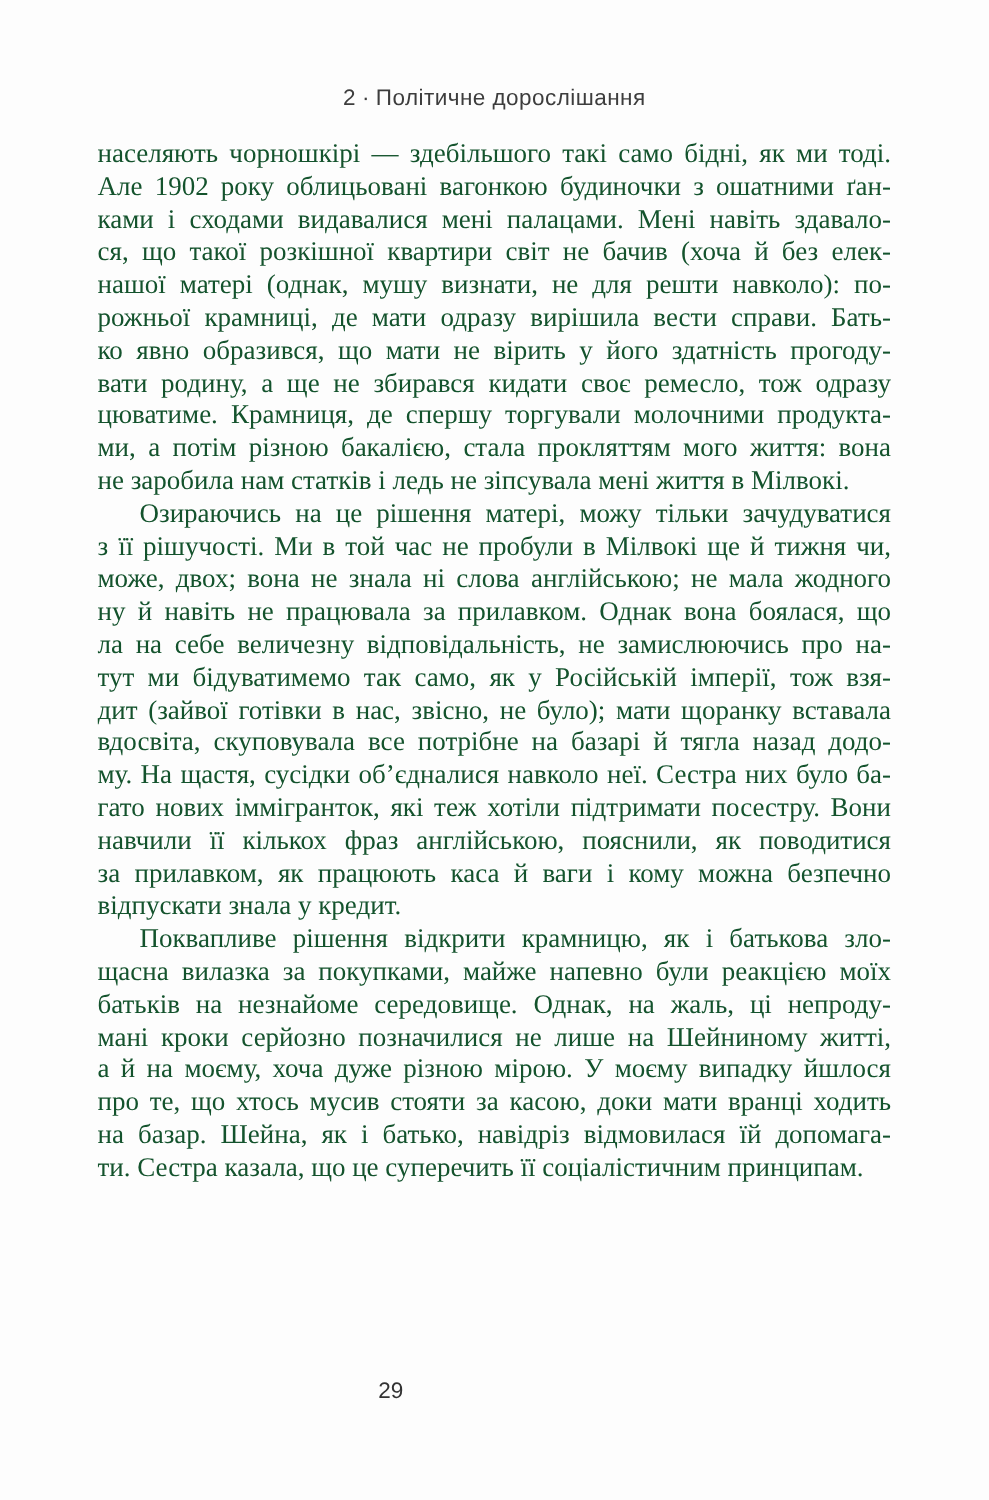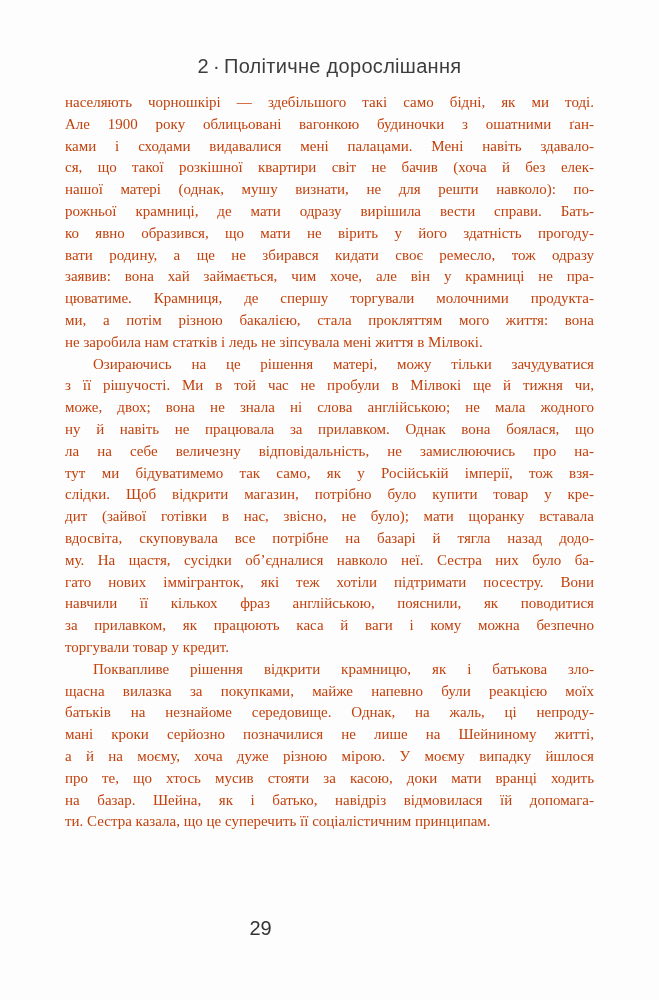--- a/index.html
+++ b/index.html
@@ -14,38 +14,38 @@
     background: #fdfdfd;
     overflow: hidden;
   }
   .running-header {
     position: absolute;
     top: 57px;
     left: 0;
     width: 659px;
     text-align: center;
     font-family: "Liberation Sans", "DejaVu Sans", sans-serif;
-    font-size: 20px;
+    font-size: 15px;
     line-height: 18px;
     letter-spacing: 0.3px;
     color: #3d3d3d;
   }
   .running-header .sep {
     padding: 0 4px;
     color: #3d3d3d;
   }
   .body-text {
     position: absolute;
     top: 92px;
     left: 65px;
     width: 529px;
     font-family: "Liberation Serif", "DejaVu Serif", serif;
-    font-size: 15px;
+    font-size: 18px;
     line-height: 21.8px;
-    color: #c2410c;
+    color: #14532d;
   }
   .body-text .line {
     text-align: justify;
     text-align-last: justify;
     white-space: nowrap;
     overflow: hidden;
     height: 21.8px;
   }
   .body-text .line.para-end {
     text-align-last: left;
@@ -53,61 +53,59 @@
   .body-text .line.indent {
     text-indent: 28px;
   }
   .page-number {
     position: absolute;
     top: 919px;
     left: 0;
     width: 521px;
     text-align: center;
     font-family: "Liberation Sans", "DejaVu Sans", sans-serif;
-    font-size: 20px;
+    font-size: 15px;
     line-height: 18px;
     color: #333333;
   }
 </style>
 </head>
 <body>
 
 <div class="page">
 
   <div class="running-header">
     <span>2</span><span class="sep">·</span><span>Політичне дорослішання</span>
   </div>
 
   <div class="body-text">
       <div class="line">населяють чорношкірі — здебільшого такі само бідні, як ми тоді.</div>
-      <div class="line">Але 1900 року облицьовані вагонкою будиночки з ошатними ґан-</div>
+      <div class="line">Але 1902 року облицьовані вагонкою будиночки з ошатними ґан-</div>
       <div class="line">ками і сходами видавалися мені палацами. Мені навіть здавало-</div>
       <div class="line">ся, що такої розкішної квартири світ не бачив (хоча й без елек-</div>
       <div class="line">нашої матері (однак, мушу визнати, не для решти навколо): по-</div>
       <div class="line">рожньої крамниці, де мати одразу вирішила вести справи. Бать-</div>
       <div class="line">ко явно образився, що мати не вірить у його здатність прогоду-</div>
       <div class="line">вати родину, а ще не збирався кидати своє ремесло, тож одразу</div>
-      <div class="line">заявив: вона хай займається, чим хоче, але він у крамниці не пра-</div>
       <div class="line">цюватиме. Крамниця, де спершу торгували молочними продукта-</div>
       <div class="line">ми, а потім різною бакалією, стала прокляттям мого життя: вона</div>
       <div class="line para-end">не заробила нам статків і ледь не зіпсувала мені життя в Мілвокі.</div>
       <div class="line indent">Озираючись на це рішення матері, можу тільки зачудуватися</div>
       <div class="line">з її рішучості. Ми в той час не пробули в Мілвокі ще й тижня чи,</div>
       <div class="line">може, двох; вона не знала ні слова англійською; не мала жодного</div>
       <div class="line">ну й навіть не працювала за прилавком. Однак вона боялася, що</div>
       <div class="line">ла на себе величезну відповідальність, не замислюючись про на-</div>
       <div class="line">тут ми бідуватимемо так само, як у Російській імперії, тож взя-</div>
-      <div class="line">слідки. Щоб відкрити магазин, потрібно було купити товар у кре-</div>
       <div class="line">дит (зайвої готівки в нас, звісно, не було); мати щоранку вставала</div>
       <div class="line">вдосвіта, скуповувала все потрібне на базарі й тягла назад додо-</div>
       <div class="line">му. На щастя, сусідки об’єдналися навколо неї. Сестра них було ба-</div>
       <div class="line">гато нових іммігранток, які теж хотіли підтримати посестру. Вони</div>
       <div class="line">навчили її кількох фраз англійською, пояснили, як поводитися</div>
       <div class="line">за прилавком, як працюють каса й ваги і кому можна безпечно</div>
-      <div class="line para-end">торгували товар у кредит.</div>
+      <div class="line para-end">відпускати знала у кредит.</div>
       <div class="line indent">Поквапливе рішення відкрити крамницю, як і батькова зло-</div>
       <div class="line">щасна вилазка за покупками, майже напевно були реакцією моїх</div>
       <div class="line">батьків на незнайоме середовище. Однак, на жаль, ці непроду-</div>
       <div class="line">мані кроки серйозно позначилися не лише на Шейниному житті,</div>
       <div class="line">а й на моєму, хоча дуже різною мірою. У моєму випадку йшлося</div>
       <div class="line">про те, що хтось мусив стояти за касою, доки мати вранці ходить</div>
       <div class="line">на базар. Шейна, як і батько, навідріз відмовилася їй допомага-</div>
       <div class="line para-end">ти. Сестра казала, що це суперечить її соціалістичним принципам.</div>
     </div>
 

